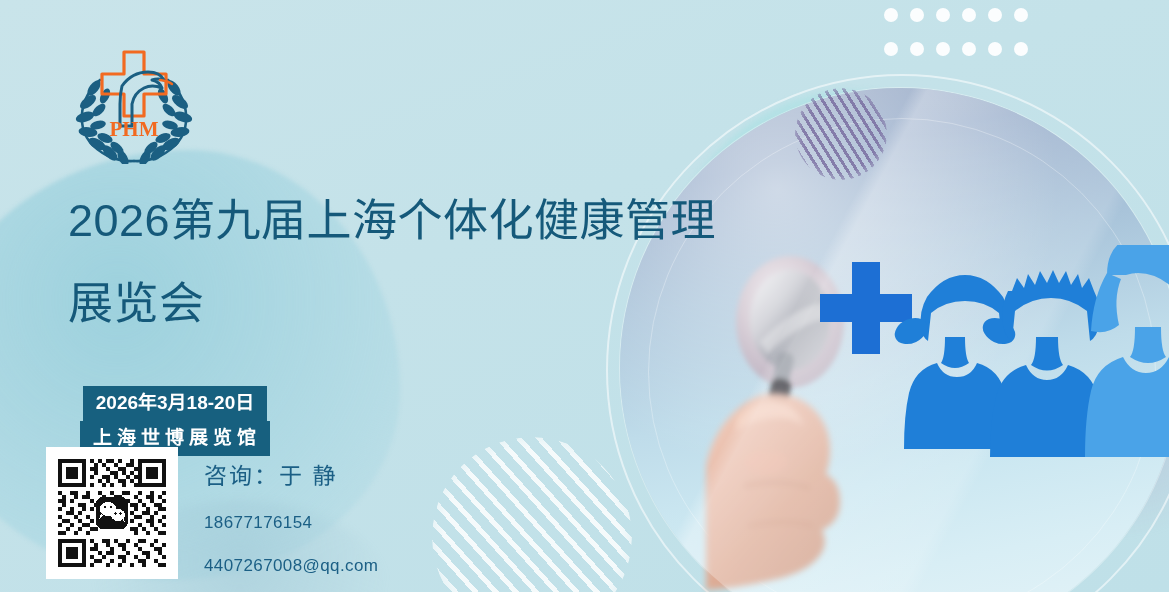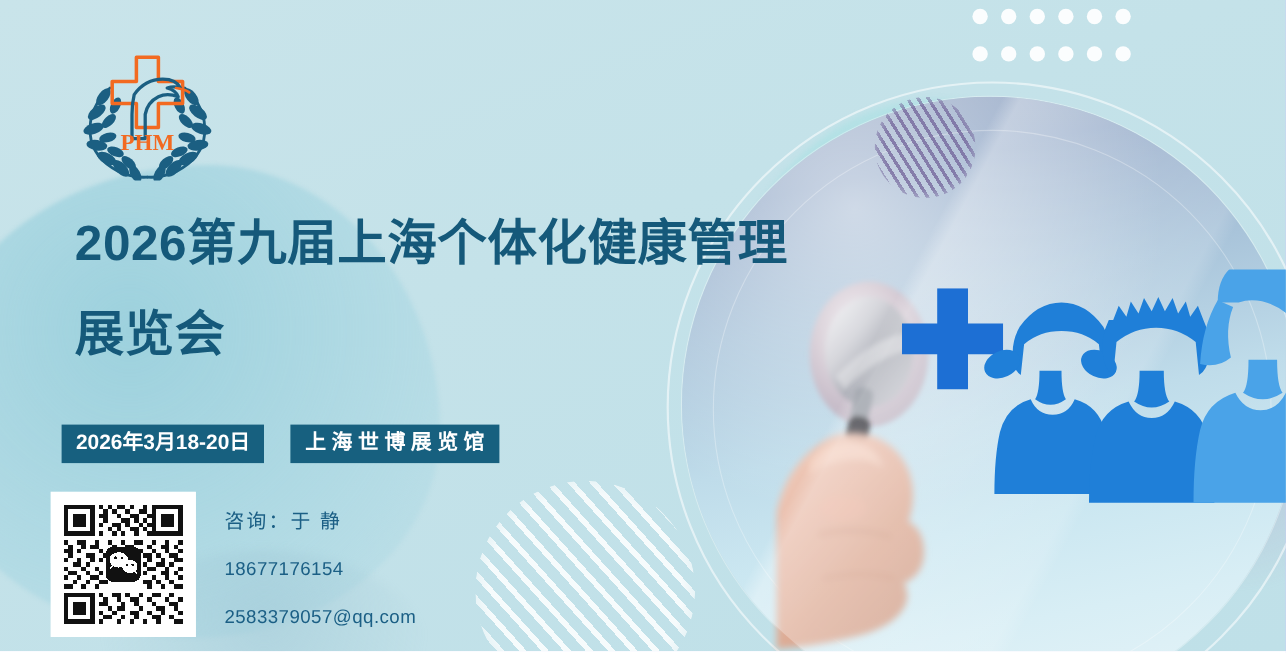--- a/index.html
+++ b/index.html
@@ -105,29 +105,29 @@
     display:block;width:14px;height:14px;border-radius:50%;
     background:#ffffff;opacity:.92;
   }
   
   .logo{position:absolute;left:64px;top:44px;width:140px;height:120px;}
   
   .title-block{position:absolute;left:68px;top:198px;width:700px;}
   .title-line{
     color:#15597a;
     font-size:45px;
-    font-weight:bold;
+    font-weight:normal;
     line-height:1;
     letter-spacing:.5px;
     margin:0 0 38px 0;
     white-space:nowrap;
   }
   .title-line:last-child{margin-bottom:12px;}
   
-  .badges{position:absolute;left:56px;top:386px;display:flex;align-items:center;gap:24px;}
+  .badges{position:absolute;left:80px;top:386px;display:flex;align-items:center;flex-direction:column;}
   .badge{
     background:#17607f;
     color:#ffffff;
     font-size:19px;
     font-weight:bold;
     padding:6px 13px 7px 13px;
     line-height:1.15;
     white-space:nowrap;
   }
   .badge.venue{letter-spacing:5px;padding-right:9px;text-align:center;}
@@ -144,21 +144,21 @@
     position:absolute;left:204px;top:465px;
     color:#1b5f85;
   }
   .contact .line{
     font-size:17px;
     line-height:1;
     margin-bottom:26px;
     white-space:nowrap;
     letter-spacing:.4px;
   }
-  .contact .line.name{font-size:18px;letter-spacing:2px;}
+  .contact .line.name{font-size:23px;letter-spacing:2px;}
   .contact .line:last-child{margin-bottom:0;}
   
   .medical-cross{
     position:absolute;left:820px;top:262px;
     width:92px;height:92px;
   }
   .figures{position:absolute;left:885px;top:245px;width:290px;height:250px;}
   .stetho{position:absolute;left:700px;top:250px;width:230px;height:345px;}
 </style>
 </head>
@@ -508,16 +508,16 @@
         <path d="M76 73 l3 3 l-1.2 -4 Z" fill="#ffffff"></path>
         <circle cx="69.5" cy="66.5" r="1.1" fill="#111111"></circle>
         <circle cx="74.5" cy="66.5" r="1.1" fill="#111111"></circle>
       </g>
     </svg>
   </div>
 
   <div class="contact">
     <div class="line name">咨询：于 静</div>
     <div class="line">18677176154</div>
-    <div class="line">2583379057@qq.com</div>
+    <div class="line">4407267008@qq.com</div>
   </div>
 
 </div>
 
 </body></html>

